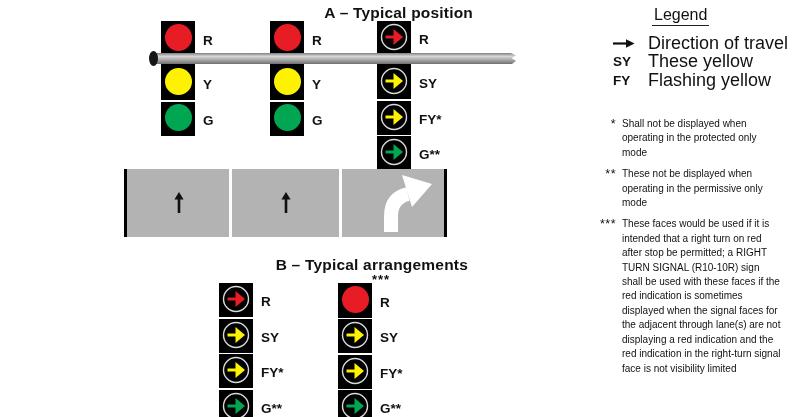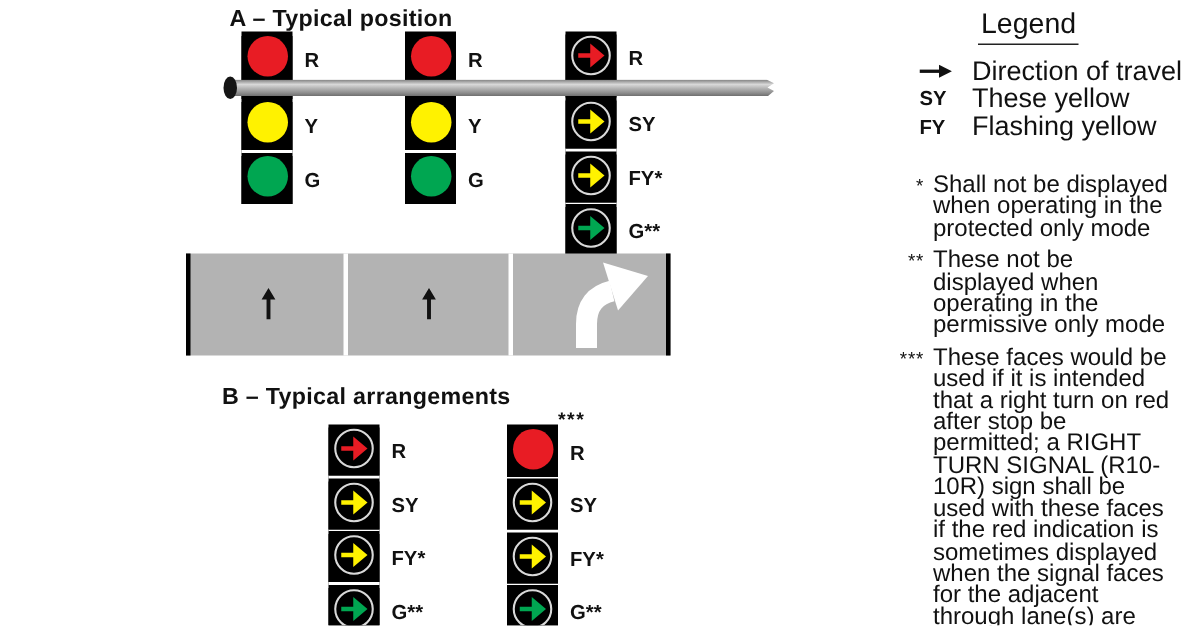--- a/index.html
+++ b/index.html
@@ -1,20 +1,20 @@
 <!DOCTYPE html>
 <html><head>
 <meta charset="utf-8">
 <style>
   html,body{margin:0;padding:0;background:#fff;}
   .canvas{position:relative;width:800px;height:417px;background:#fff;overflow:hidden;
           font-family:"Liberation Sans","DejaVu Sans",sans-serif;color:#111;}
 
   
-  .section-title{position:absolute;font-weight:bold;font-size:15.5px;text-align:left;width:320px;letter-spacing:0.2px;}
+  .section-title{position:absolute;font-weight:bold;font-size:15.5px;text-align:right;width:320px;letter-spacing:0.2px;}
   .title-a{left:153px;top:4px;}
   .title-b{left:148px;top:256px;}
 
   
   .mast-arm{position:absolute;left:154px;top:53px;width:362px;height:11px;z-index:6;
     background:linear-gradient(to bottom,#7e7e7e 0%,#d8d8d8 30%,#b2b2b2 55%,#8c8c8c 82%,#6f6f6f 100%);
     clip-path:polygon(0% 0%,98.6% 0%,100% 22%,98.8% 48%,100% 70%,98.9% 100%,0% 100%);}
   .mast-arm-cap{position:absolute;left:149px;top:51px;width:9px;height:15px;background:#151515;border-radius:50%;z-index:7;}
 
   
@@ -39,34 +39,34 @@
   .lane-line{position:absolute;top:0;width:3px;height:100%;background:#fff;}
   .lane-line-1{left:102px;}
   .lane-line-2{left:212px;}
   .lane-arrow{position:absolute;top:23px;}
   .lane-arrow-1{left:47px;}
   .lane-arrow-2{left:154px;}
   .turn-arrow{position:absolute;left:243px;top:3px;}
 
   
   .legend{position:absolute;left:602px;top:6px;width:195px;}
-  .legend-title{display:inline-block;margin-left:50px;font-size:19px;padding:0 2px 1px 2px;
+  .legend-title{display:inline-block;margin-left:50px;font-size:16px;padding:0 2px 1px 2px;
                 border-bottom:1.5px solid #222;}
   .legend-rows{margin-top:8px;}
   .legend-row{display:flex;align-items:center;height:18.5px;}
   .legend-symbol{width:38px;text-align:left;padding-left:11px;box-sizing:border-box;
                  font-weight:bold;font-size:13.5px;flex:0 0 auto;}
   .legend-label{font-size:18px;padding-left:8px;}
 
   
   .notes{position:absolute;left:596px;top:117px;width:200px;}
   .note{display:flex;margin-bottom:7px;}
   .note-marker{flex:0 0 26px;text-align:right;padding-right:6px;box-sizing:border-box;
                font-size:12.5px;line-height:14.4px;letter-spacing:0.5px;}
-  .note-text{width:160px;font-size:16px;line-height:14.4px;}
+  .note-text{width:160px;font-size:10px;line-height:14.4px;}
 </style>
 </head>
 <body>
 
 <div class="canvas">
 
   <div class="section-title title-a">A – Typical position</div>
 
   <div class="signal sig-a1">
       <div class="sig-row">

